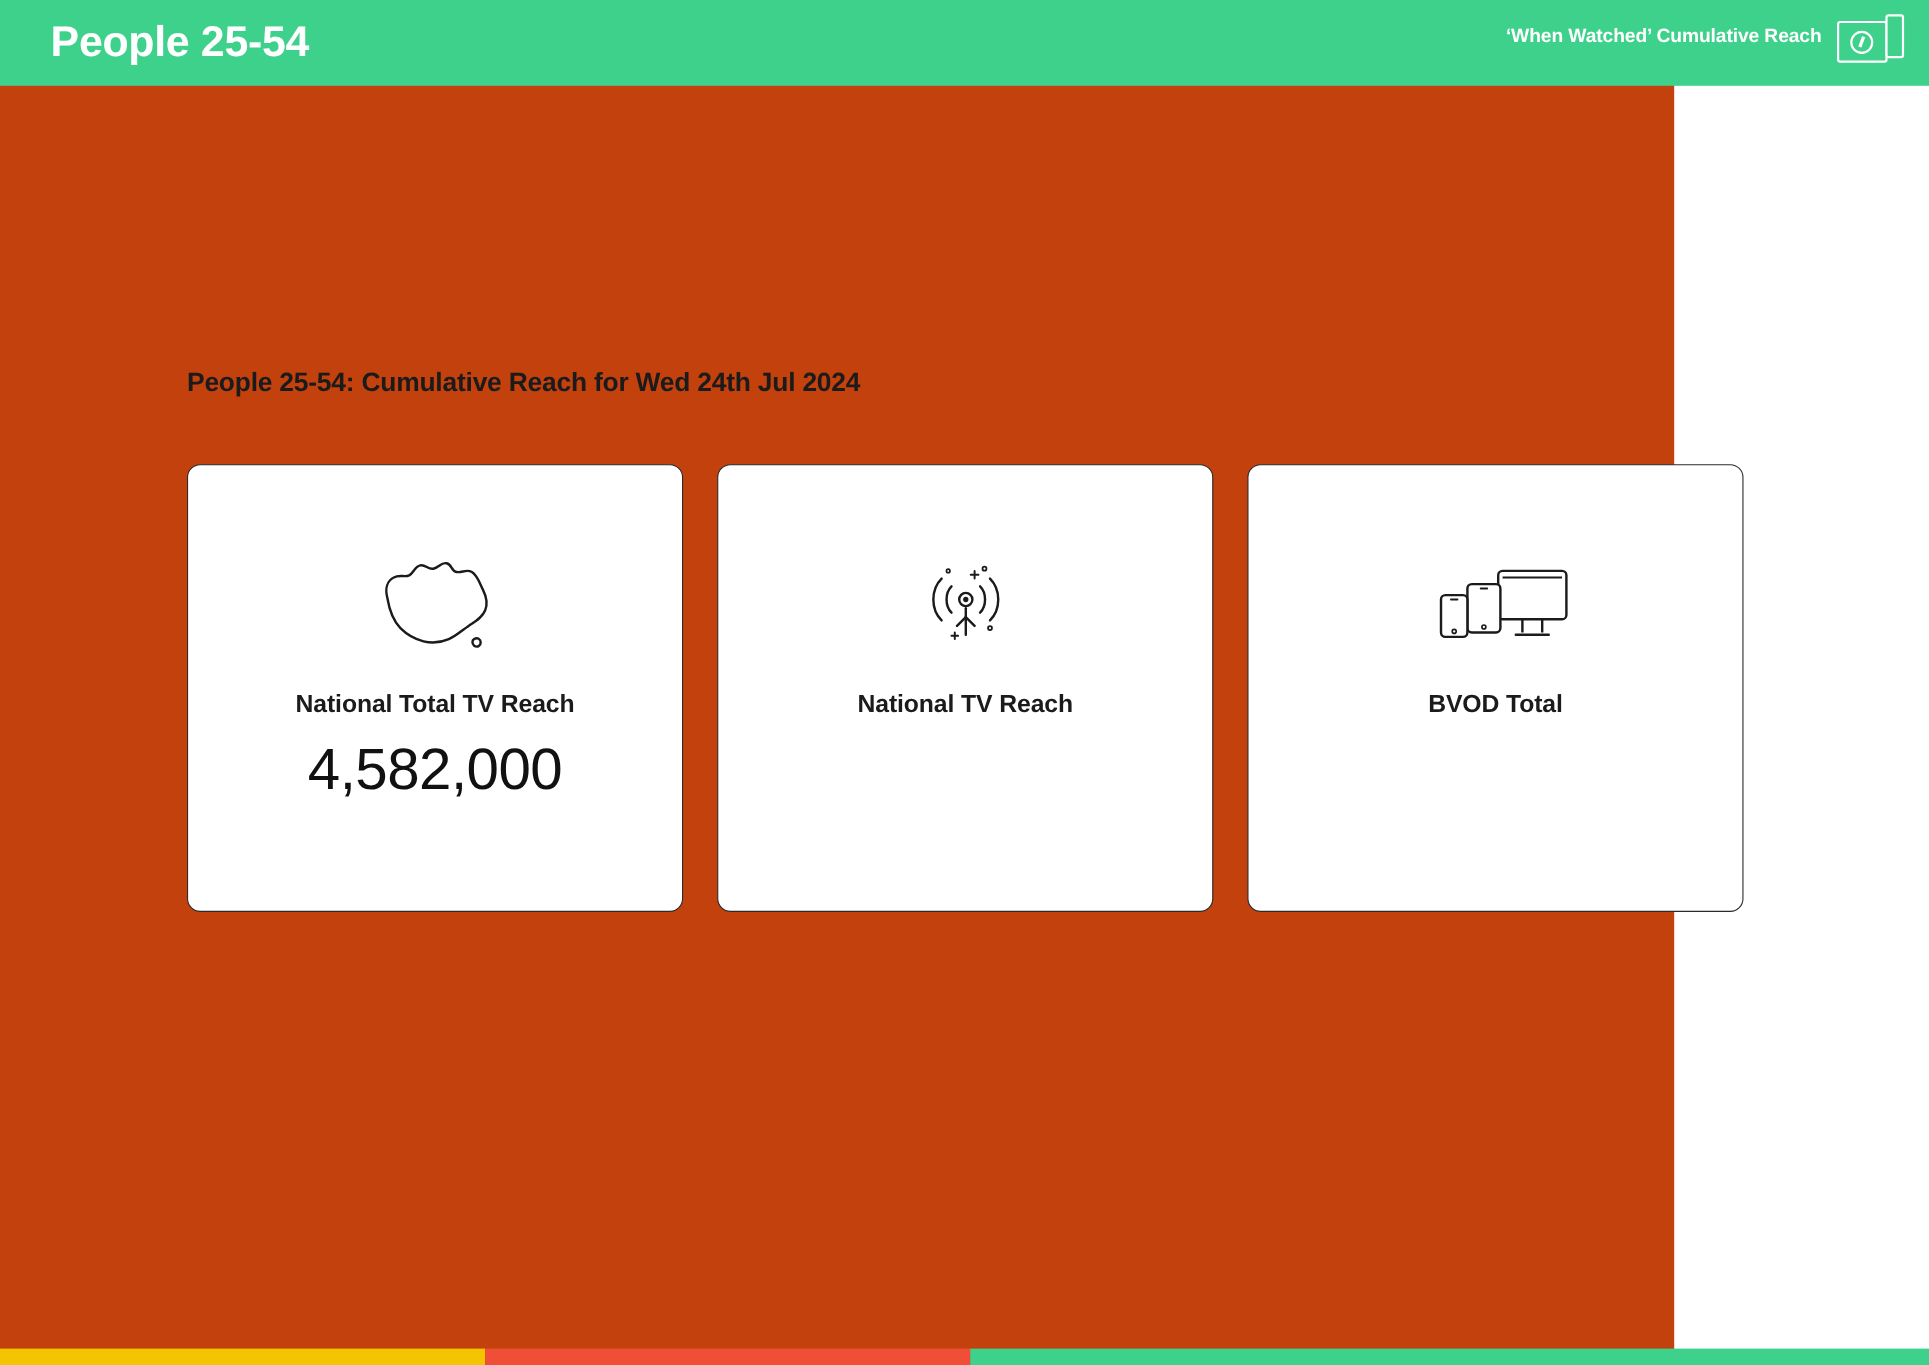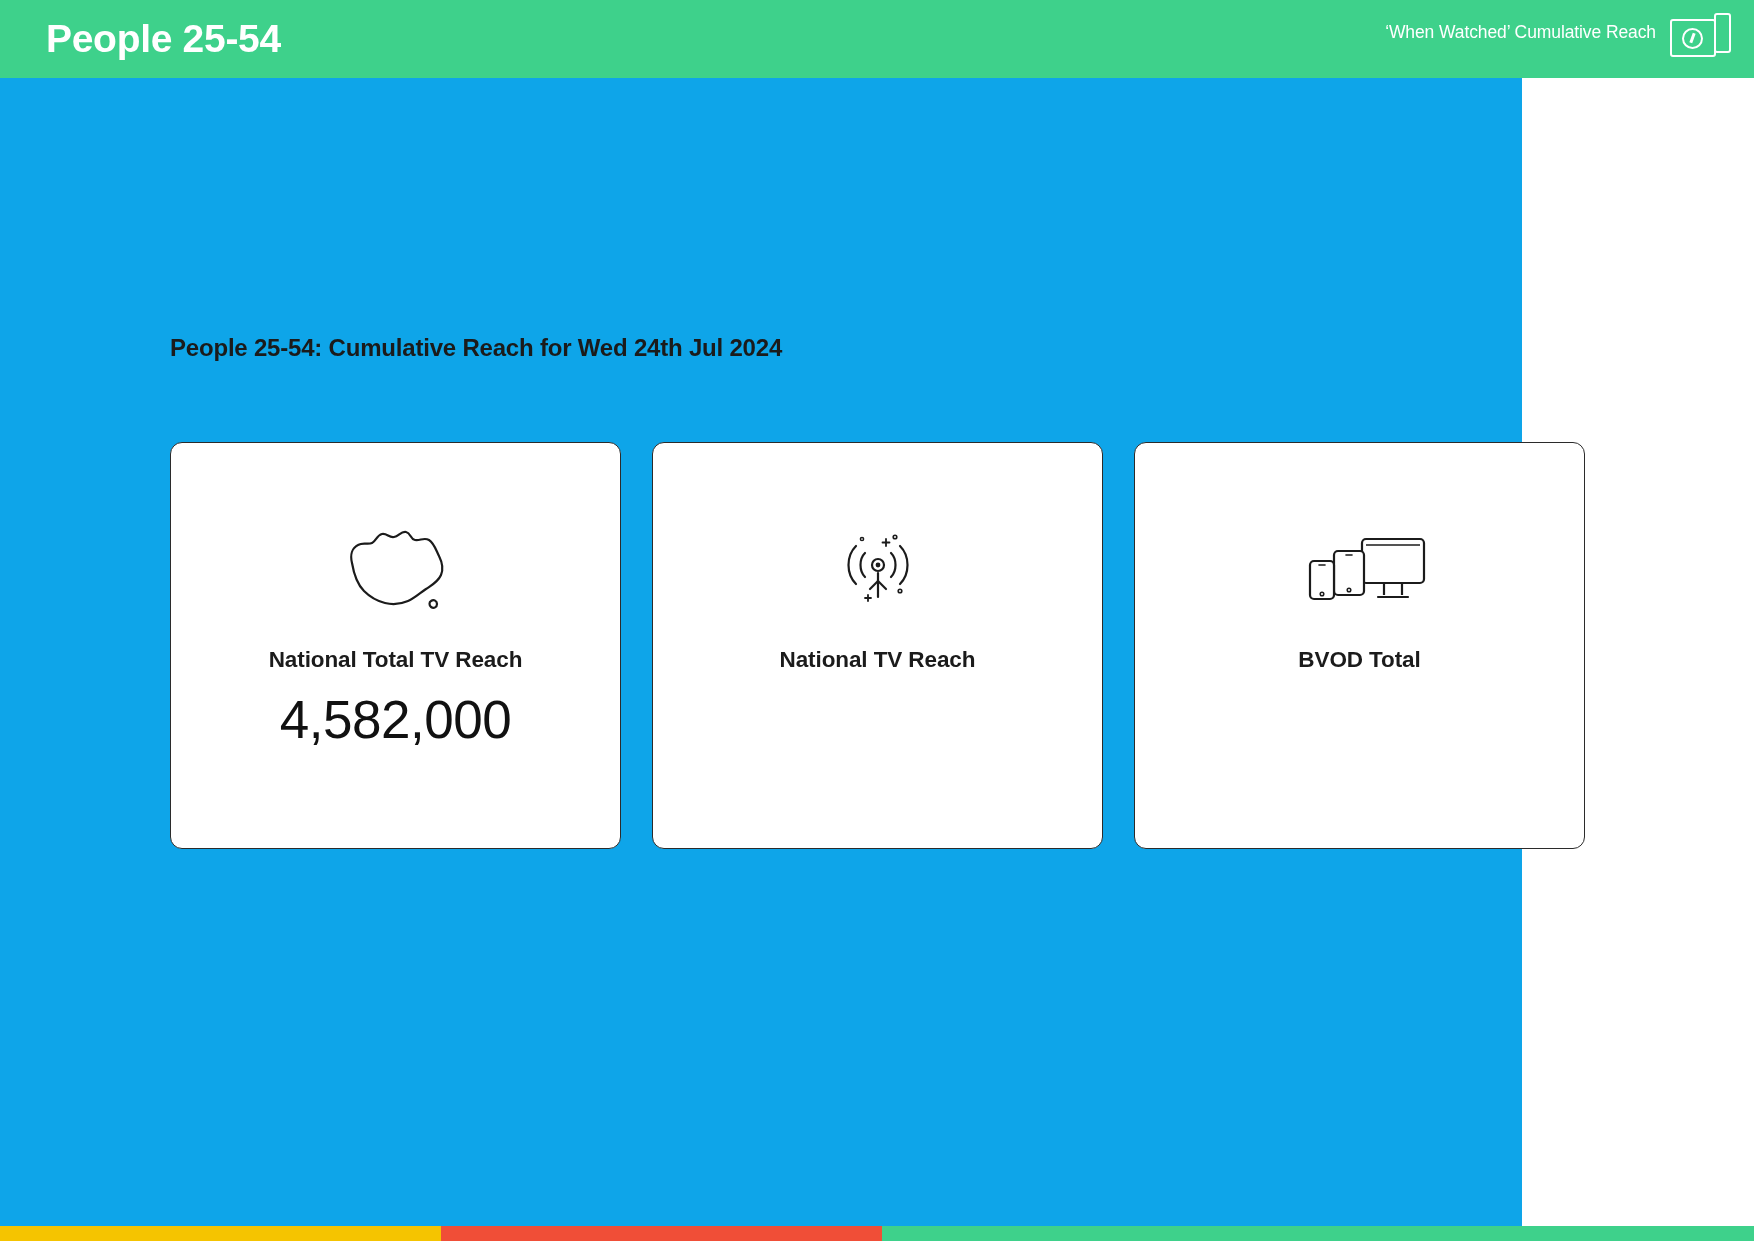--- a/index.html
+++ b/index.html
@@ -10,21 +10,21 @@
     height: 1241px;
     background: #ffffff;
     font-family: "Liberation Sans", sans-serif;
     overflow: hidden;
   }
 
   .page {
     position: relative;
     width: 1522px;
     height: 1241px;
-    background: #0ea5e9;
+    background: #c2410c;
   }
 
   
   .header {
     position: absolute;
     left: 0;
     top: 0;
     width: 1754px;
     height: 78px;
     background: #3ed18b;
@@ -42,21 +42,21 @@
     position: absolute;
     right: 22px;
     top: 0;
     height: 78px;
     display: flex;
     align-items: center;
     gap: 14px;
   }
   .header-subtitle {
     font-size: 17.5px;
-    font-weight: normal;
+    font-weight: bold;
     color: #ffffff;
     letter-spacing: -0.1px;
     padding-bottom: 14px;
   }
   .logo-wrap {
     position: relative;
     width: 62px;
     height: 52px;
     padding-bottom: 10px;
   }
@@ -106,21 +106,21 @@
     top: 334px;
     font-size: 24px;
     font-weight: bold;
     color: #1b1b1b;
     letter-spacing: -0.2px;
   }
 
   .cards {
     position: absolute;
     left: 170px;
-    top: 442px;
+    top: 422px;
     display: flex;
     gap: 31px;
   }
   .card {
     width: 451px;
     height: 407px;
     border: 1.6px solid #2b2b2b;
     border-radius: 12px;
     background: #ffffff;
     display: flex;

